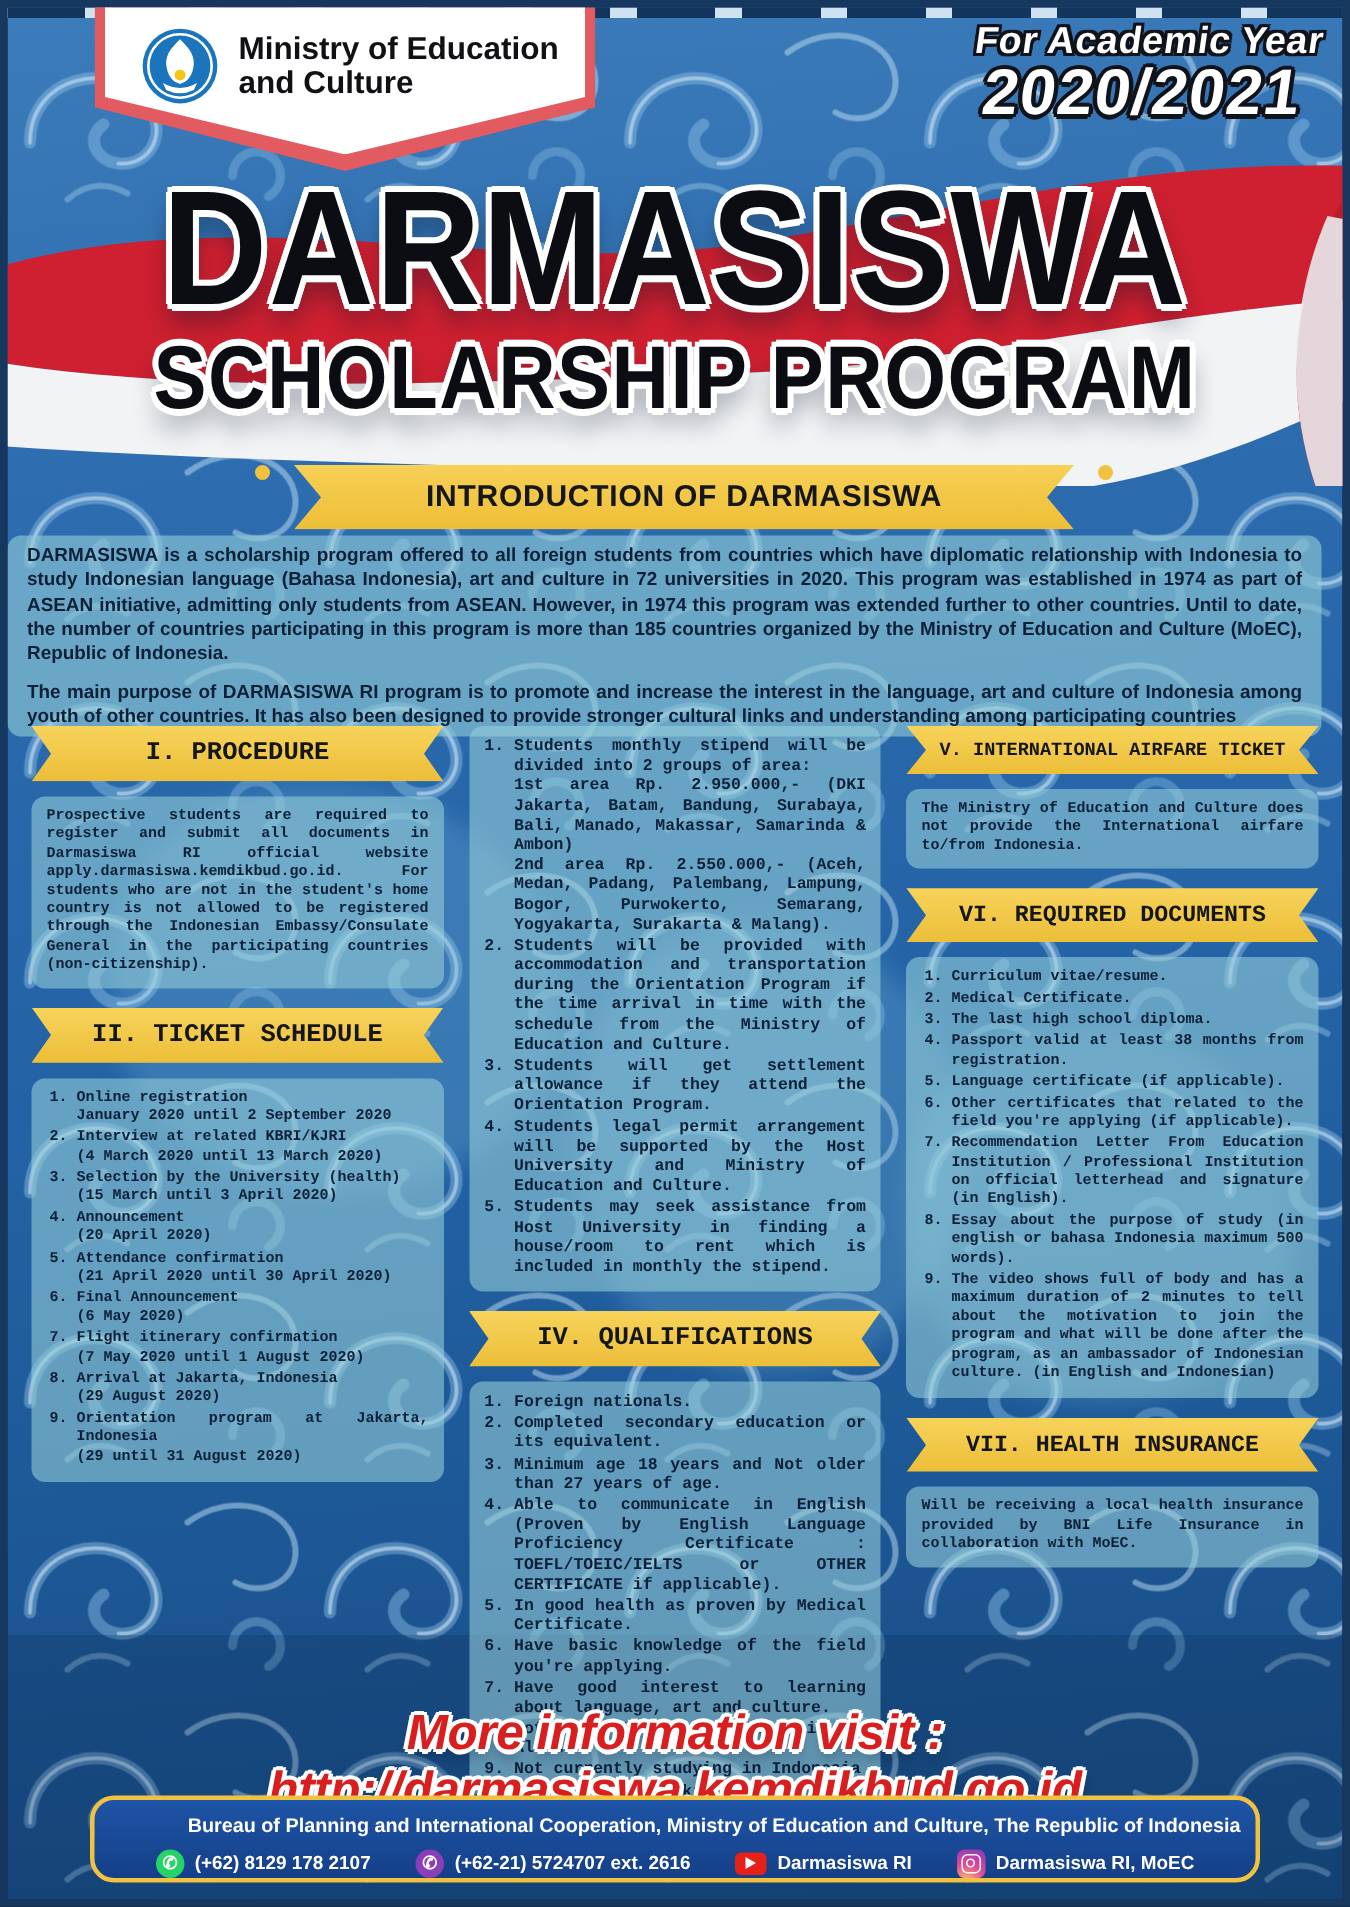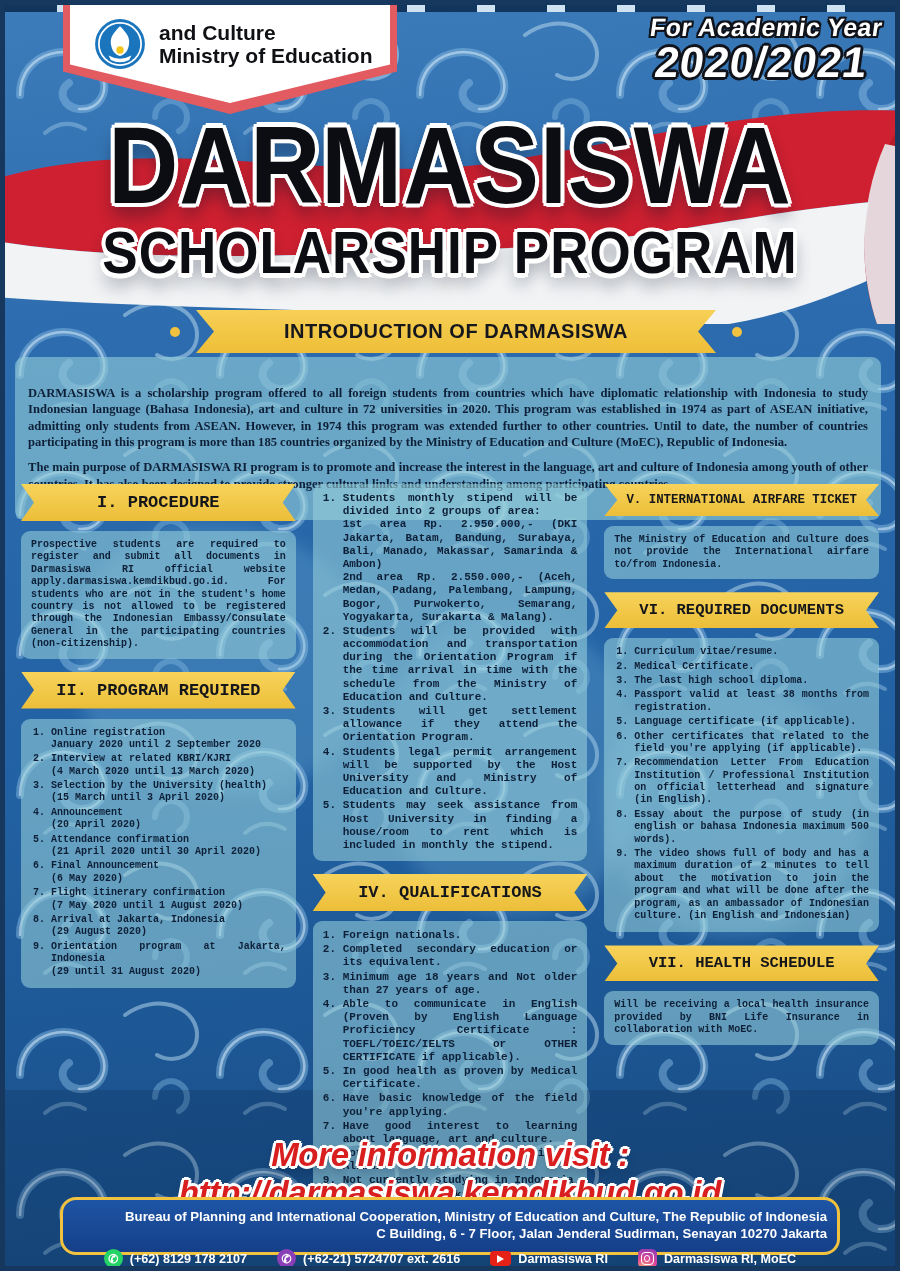--- a/index.html
+++ b/index.html
@@ -32,30 +32,30 @@
     text-shadow:-3px 0 0 #10131a,3px 0 0 #10131a,0 -3px 0 #10131a,0 3px 0 #10131a,-2px -2px 0 #10131a,2px -2px 0 #10131a,-2px 2px 0 #10131a,2px 2px 0 #10131a;}
 
   
   .flag{position:absolute;left:0;top:84px;width:900px;height:235px;z-index:2;}
   .title-wrap{position:absolute;left:0;right:0;top:112px;z-index:4;text-align:center;color:#0c0d12;font-weight:bold;}
   .outlw{text-shadow:-4px 0 0 #fff,4px 0 0 #fff,0 -4px 0 #fff,0 4px 0 #fff,-3px -3px 0 #fff,3px -3px 0 #fff,-3px 3px 0 #fff,3px 3px 0 #fff,0 10px 16px rgba(5,15,35,.45);}
   .title1{font-size:97px;line-height:1.02;margin:0;transform:scaleY(1.12);letter-spacing:1px;}
   .title2{font-size:53px;line-height:1;margin:10px 0 0;transform:scaleY(1.12);letter-spacing:1px;}
 
   
-  .banner-row{position:absolute;left:12px;right:0;top:305px;display:flex;justify-content:center;align-items:center;gap:16px;z-index:4;}
+  .banner-row{position:absolute;left:12px;right:0;top:305px;display:flex;justify-content:center;gap:16px;z-index:4;}
   .dot{width:10px;height:10px;border-radius:50%;background:#f0c23f;flex:none;}
   .banner-main{width:520px;padding:10px 0;background:linear-gradient(180deg,#f7d056,#eebe37);
     clip-path:polygon(0 0,100% 0,calc(100% - 18px) 50%,100% 100%,0 100%,18px 50%);
     text-align:center;font-weight:bold;font-size:20px;color:#15171c;letter-spacing:.5px;}
 
   
-  .intro-panel{position:absolute;left:10px;right:14px;top:352px;z-index:3;background:rgba(146,204,214,.62);
-    border-radius:9px;padding:28px 13px;box-sizing:border-box;color:#0e2038;font-weight:bold;font-size:12.6px;
-    line-height:1.3;text-align:justify;font-family:Liberation Serif, serif;}
+  .intro-panel{position:absolute;left:0;right:14px;top:352px;z-index:3;background:rgba(146,204,214,.62);
+    border-radius:9px;padding:5px 13px;box-sizing:border-box;color:#0e2038;font-weight:bold;font-size:12.6px;
+    line-height:1.3;text-align:justify;}
   .intro-panel p{margin:0;}
   .intro-panel p + p{margin-top:9px;}
 
   
   .cols{position:absolute;left:16px;right:16px;top:479px;display:grid;grid-template-columns:1fr 1fr 1fr;gap:17px;z-index:3;align-items:start;}
   .col{display:flex;flex-direction:column;min-width:0;font-family:Liberation Mono, monospace;}
   .ribbon{background:linear-gradient(180deg,#f7d35a,#ecbe39);
     clip-path:polygon(0 0,100% 0,calc(100% - 13px) 50%,100% 100%,0 100%,13px 50%);
     padding:9px 16px;text-align:center;font-weight:bold;color:#14161a;margin-bottom:10px;flex:none;}
   .rb17{font-size:17px;} .rb15{font-size:14.5px;} .rb16{font-size:15.5px;} .rb13{font-size:12.4px;}
@@ -114,22 +114,22 @@
   <div class="badge-outer"></div>
   <div class="badge-inner">
     <svg class="logo" viewBox="0 0 48 48" xmlns="http://www.w3.org/2000/svg">
       <circle cx="24" cy="24" r="23" fill="#1b75bc"></circle>
       <circle cx="24" cy="24" r="19.5" fill="none" stroke="#fff" stroke-width="1.6"></circle>
       <path fill="#fff" d="M24 7.5 c6 6 10 10.5 8 18.5 c-1.2 5 -4 8 -8 9 c-4 -1 -6.8 -4 -8 -9 c-2 -8 2 -12.5 8 -18.5z"></path>
       <circle cx="24" cy="29.5" r="3.4" fill="#f5c518"></circle>
       <path d="M13.5 34.5 q10.5 6 21 0 l-2 4.2 q-8.5 4.2 -17 0z" fill="#fff"></path>
     </svg>
     <div class="ministry-text">
+      <div>Ministry of Education</div>
       <div>and Culture</div>
-      <div>Ministry of Education</div>
     </div>
   </div>
 
   <div class="acad">
     <div class="l1">For Academic Year</div>
     <div class="l2">2020/2021</div>
   </div>
 
   <svg class="flag" viewBox="0 0 900 235" preserveAspectRatio="none" xmlns="http://www.w3.org/2000/svg">
     <path d="M-10,90 C160,40 340,100 500,72 C650,48 760,16 905,22 L905,110 C750,120 640,155 480,160 C300,166 130,175 -10,152 Z" fill="#ce2030"></path>
@@ -153,21 +153,21 @@
     <p>DARMASISWA is a scholarship program offered to all foreign students from countries which have diplomatic relationship with Indonesia to study Indonesian language (Bahasa Indonesia), art and culture in 72 universities in 2020. This program was established in 1974 as part of ASEAN initiative, admitting only students from ASEAN. However, in 1974 this program was extended further to other countries. Until to date, the number of countries participating in this program is more than 185 countries organized by the Ministry of Education and Culture (MoEC), Republic of Indonesia.</p>
     <p>The main purpose of DARMASISWA RI program is to promote and increase the interest in the language, art and culture of Indonesia among youth of other countries. It has also been designed to provide stronger cultural links and understanding among participating countries</p>
   </div>
 
   <div class="cols">
 
     <div class="col">
       <div class="ribbon rb17">I. PROCEDURE</div>
       <div class="panel">Prospective students are required to register and submit all documents in Darmasiswa RI official website apply.darmasiswa.kemdikbud.go.id. For students who are not in the student's home country is not allowed to be registered through the Indonesian Embassy/Consulate General in the participating countries (non-citizenship).</div>
 
-      <div class="ribbon rb17">II. PROGRAM REQUIRED</div>
+      <div class="ribbon rb17">II. TICKET SCHEDULE</div>
       <div class="panel">
         <ol>
 
             <li>
               <div>Online registration</div>
               <div>January 2020 until 2 September 2020</div>
             </li>
 
             <li>
               <div>Interview at related KBRI/KJRI</div>
@@ -278,32 +278,31 @@
             <li><span>Other certificates that related to the field you're applying (if applicable).</span></li>
 
             <li><span>Recommendation Letter From Education Institution / Professional Institution on official letterhead and signature (in English).</span></li>
 
             <li><span>Essay about the purpose of study (in english or bahasa Indonesia maximum 500 words).</span></li>
 
             <li><span>The video shows full of body and has a maximum duration of 2 minutes to tell about the motivation to join the program and what will be done after the program, as an ambassador of Indonesian culture. (in English and Indonesian)</span></li>
           </ol>
       </div>
 
-      <div class="ribbon rb16">VII. HEALTH SCHEDULE</div>
+      <div class="ribbon rb16">VII. HEALTH INSURANCE</div>
       <div class="panel">Will be receiving a local health insurance provided by BNI Life Insurance in collaboration with MoEC.</div>
     </div>
   </div>
 
   <div class="more-info">
     <span>More information visit : </span><span>http://darmasiswa.kemdikbud.go.id</span>
   </div>
 
   <div class="footer">
     <div class="f1">Bureau of Planning and International Cooperation, Ministry of Education and Culture, The Republic of Indonesia</div>
-    <div class="f2">C Building, 6 - 7 Floor, Jalan Jenderal Sudirman, Senayan 10270 Jakarta</div>
     <div class="contacts">
       <span class="contact">
         <span class="ic ic-wa">✆</span>
         <span>(+62) 8129 178 2107</span>
       </span>
       <span class="contact">
         <span class="ic ic-ph">✆</span>
         <span>(+62-21) 5724707 ext. 2616</span>
       </span>
       <span class="contact">

